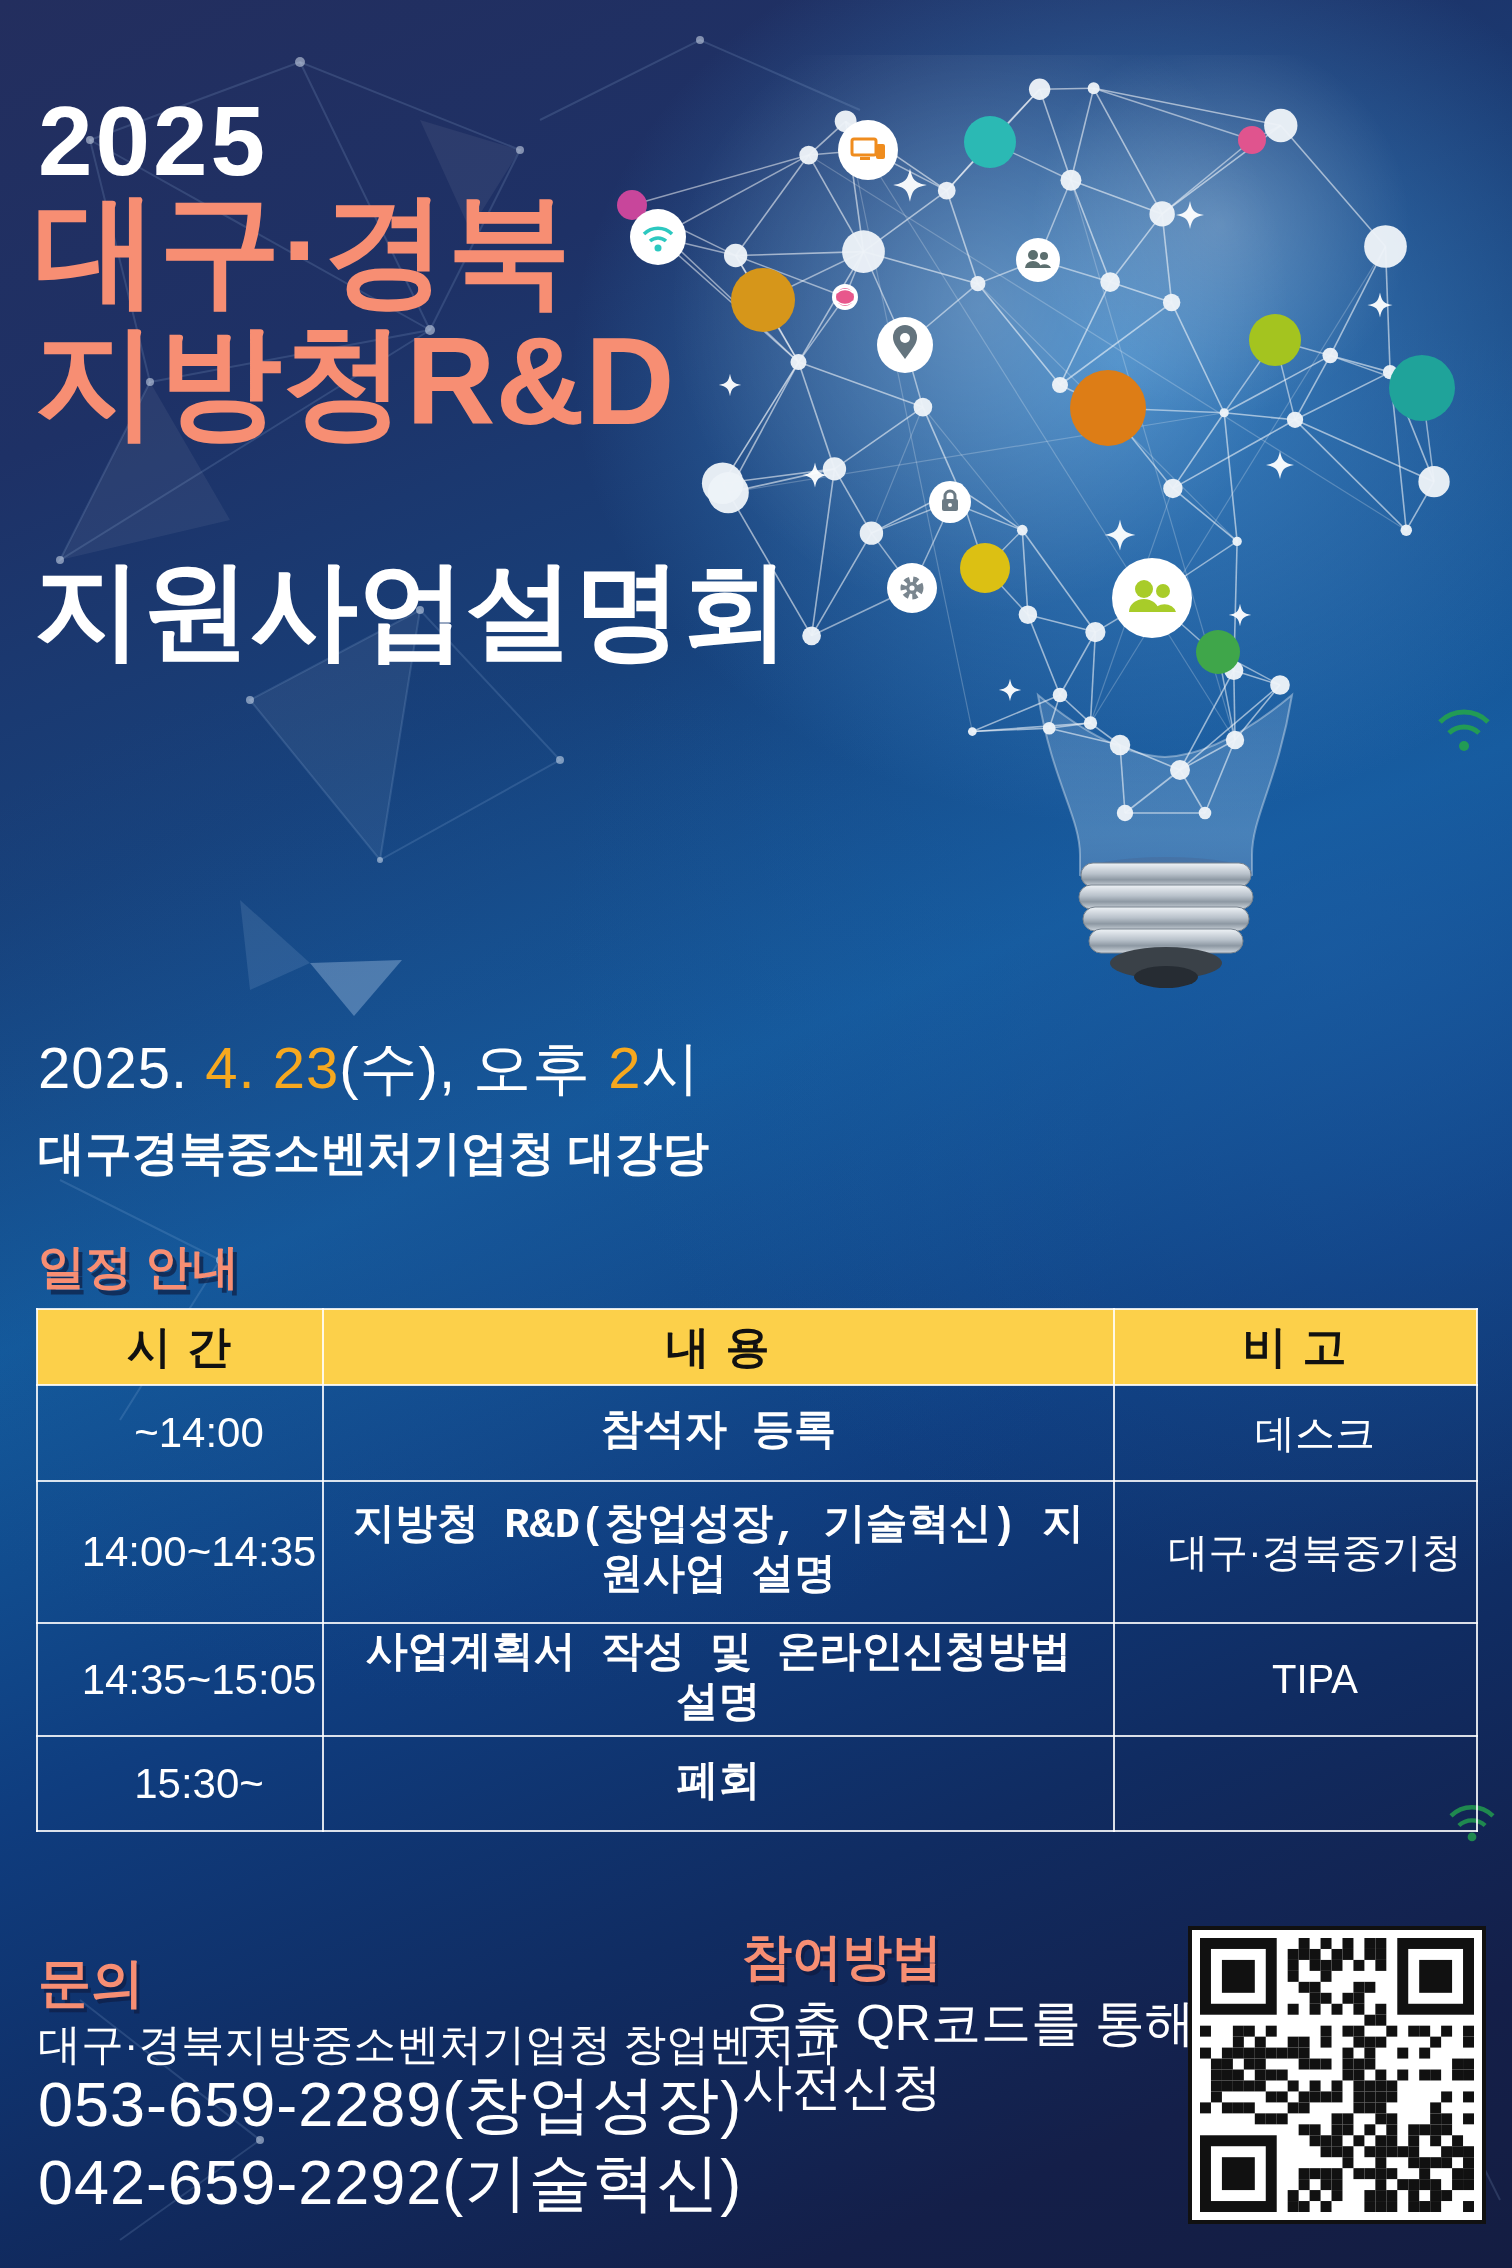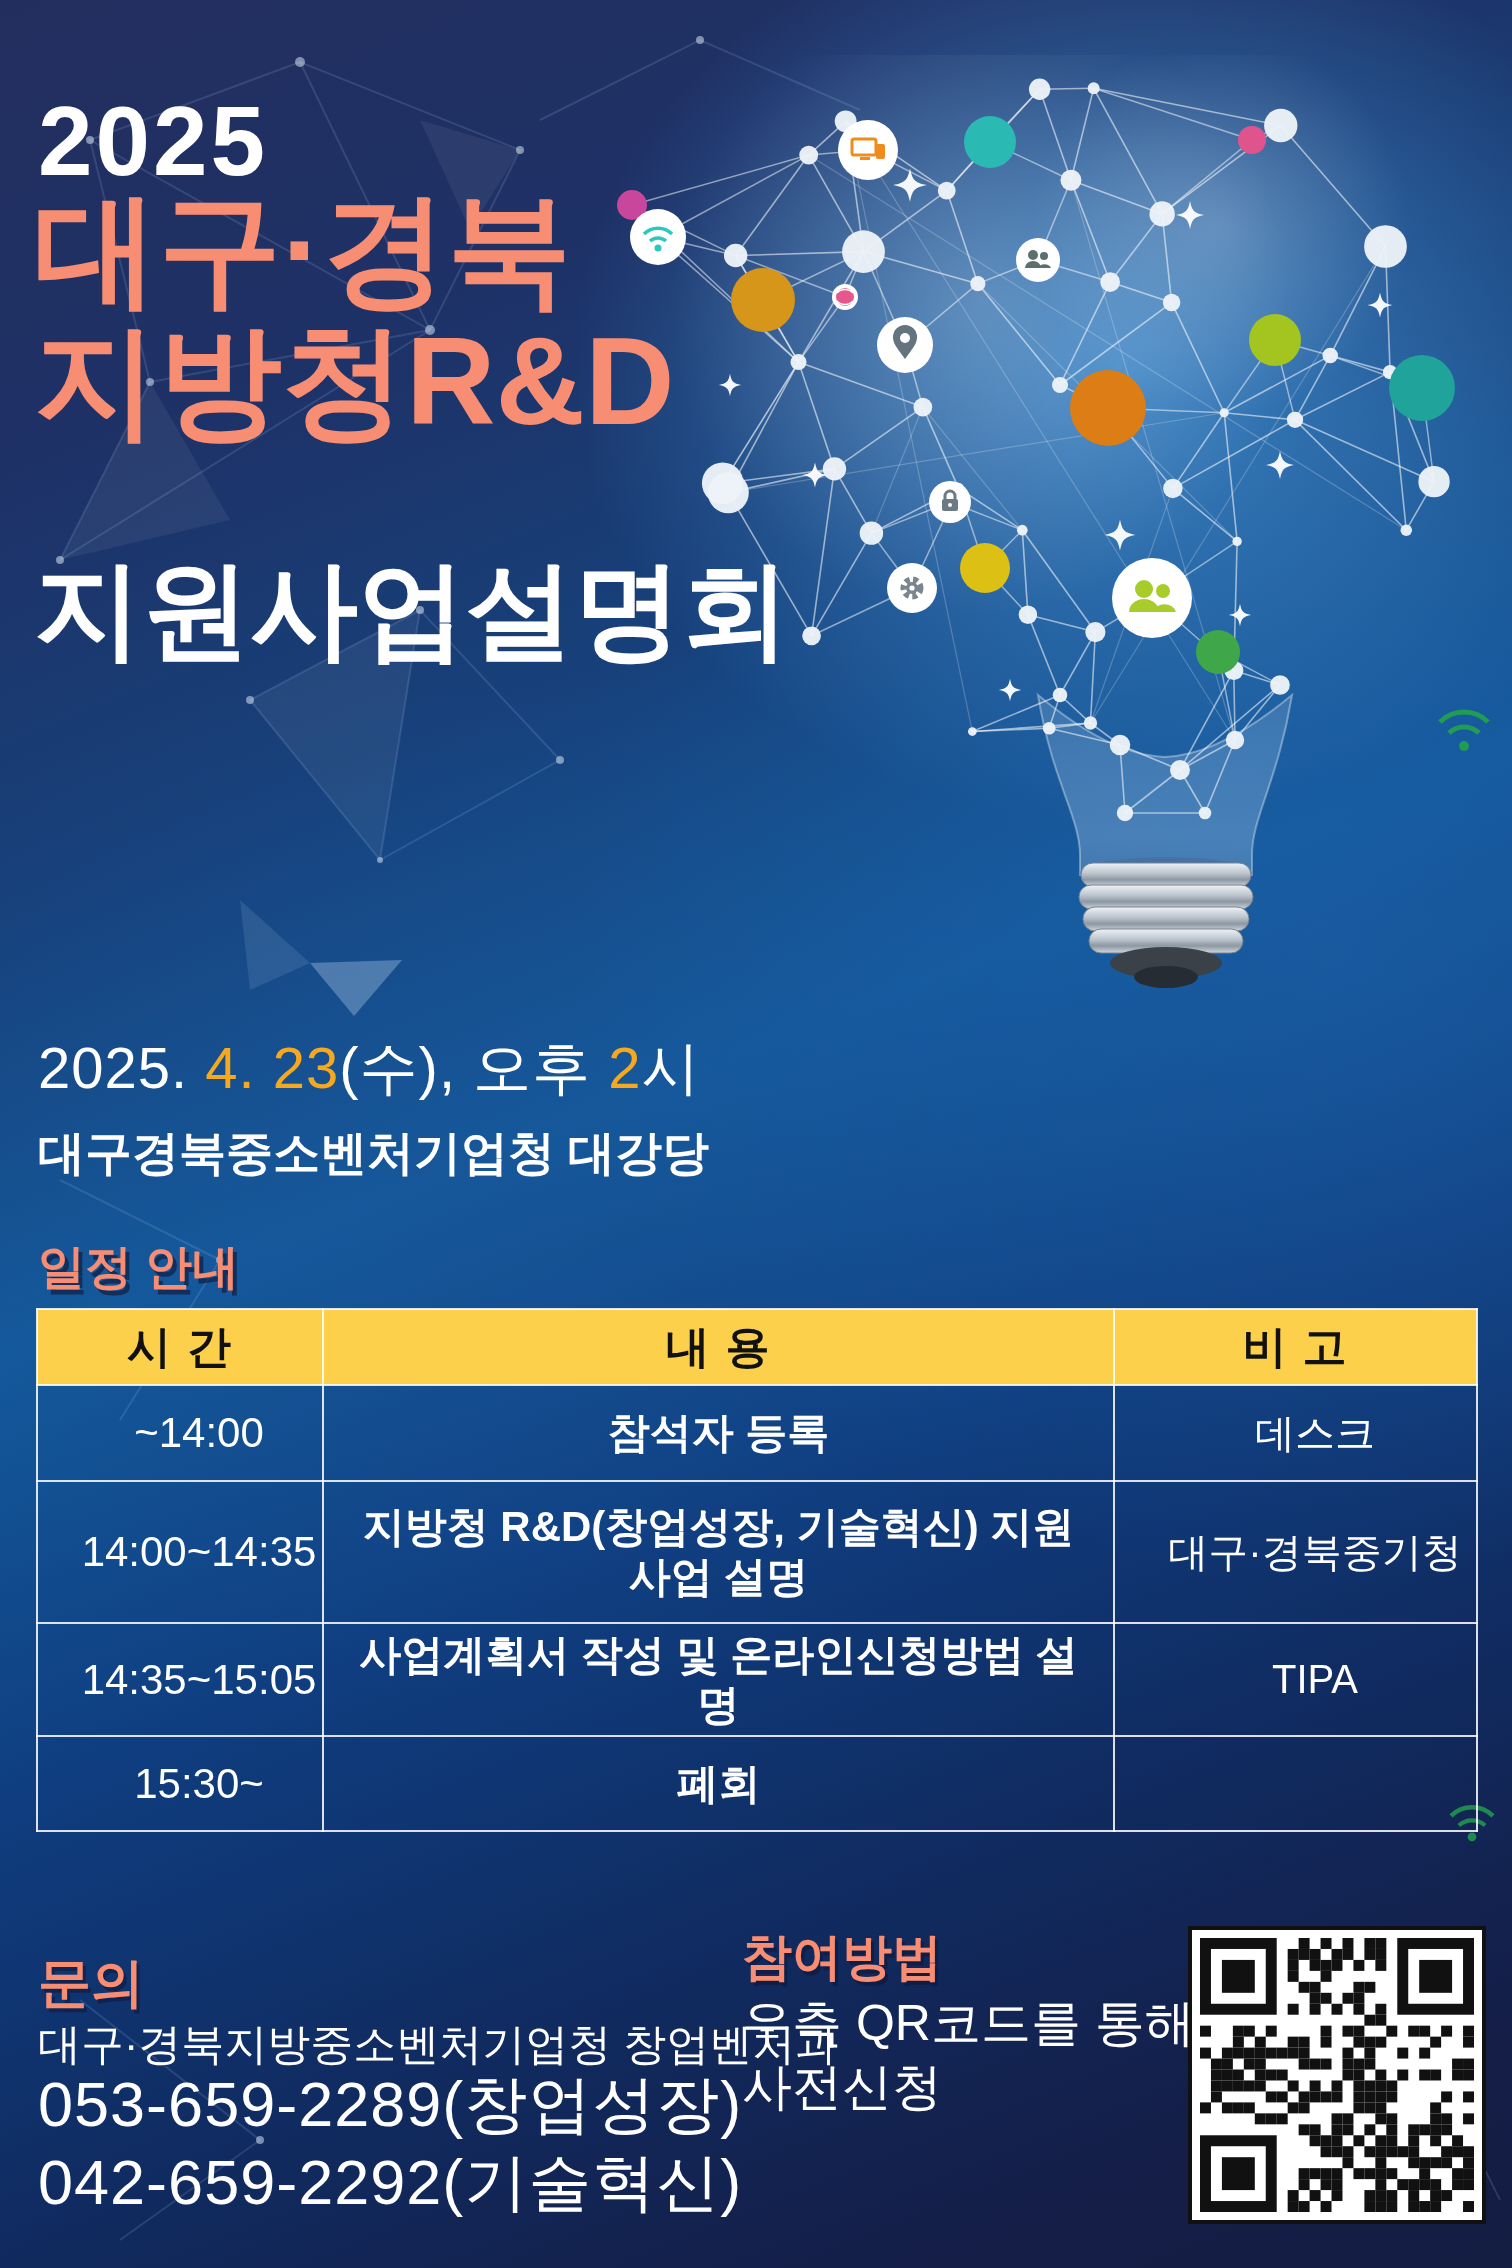--- a/index.html
+++ b/index.html
@@ -22,21 +22,21 @@
   #title3{left:30px;top:450px;font-size:85px;font-weight:800;}
   #title4{left:34px;top:538px;font-size:108px;font-weight:800;}
   #dateline{left:38px;top:1030px;font-size:58px;color:#fff;letter-spacing:1px;}
   #venue{left:38px;top:1122px;font-size:47px;font-weight:bold;color:#fff;}
   #sched-title{left:38px;top:1236px;font-size:47px;font-weight:800;text-shadow:4px 5px 0 rgba(14,20,52,.6);}
   #sched-table{left:36px;top:1308px;width:1440px;border-collapse:collapse;table-layout:fixed;}
   #sched-table th,#sched-table td{border:2px solid rgba(255,255,255,.85);text-align:center;vertical-align:middle;}
   #sched-table th{background:#fcd04a;color:#111;font-size:44px;font-weight:bold;height:72px;letter-spacing:2px;}
   #sched-table td{color:#fff;}
   td.c-time{font-size:42px;padding-left:39px;}
-  td.c-content{font-size:42px;font-weight:bold;line-height:1.18;padding:6px 20px;}
+  td.c-content{font-size:42px;font-weight:bold;line-height:1.18;padding:6px 20px;font-family:Liberation Mono, monospace;}
   td.c-remark{font-size:40px;position:relative;padding-left:40px;}
   #contact-title{left:38px;top:1948px;font-size:53px;font-weight:800;text-shadow:3px 4px 0 rgba(14,20,52,.5);}
   #contact-org{left:38px;top:2016px;font-size:43px;color:#fff;}
   #contact-phone1{left:38px;top:2062px;font-size:63px;color:#fff;letter-spacing:1px;}
   #contact-phone2{left:38px;top:2140px;font-size:63px;color:#fff;letter-spacing:1px;}
   #part-title{left:742px;top:1924px;font-size:50px;font-weight:800;text-shadow:3px 4px 0 rgba(14,20,52,.5);}
   #part-line1{left:742px;top:1990px;font-size:50px;color:#fff;}
   #part-line2{left:742px;top:2054px;font-size:50px;color:#fff;}
   #qr{left:1188px;top:1926px;width:298px;height:298px;background:#fff;border:4px solid #111;box-sizing:border-box;}
   #qr svg{display:block;margin:8px;}

